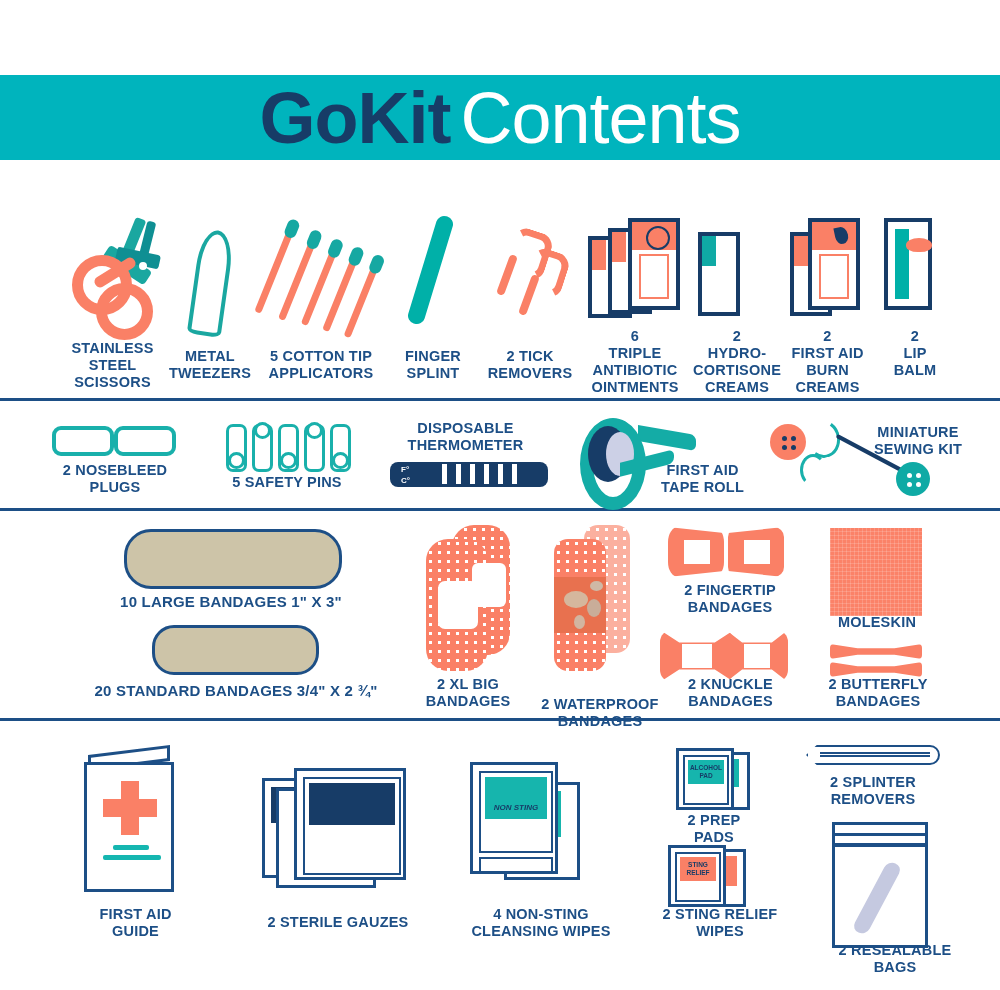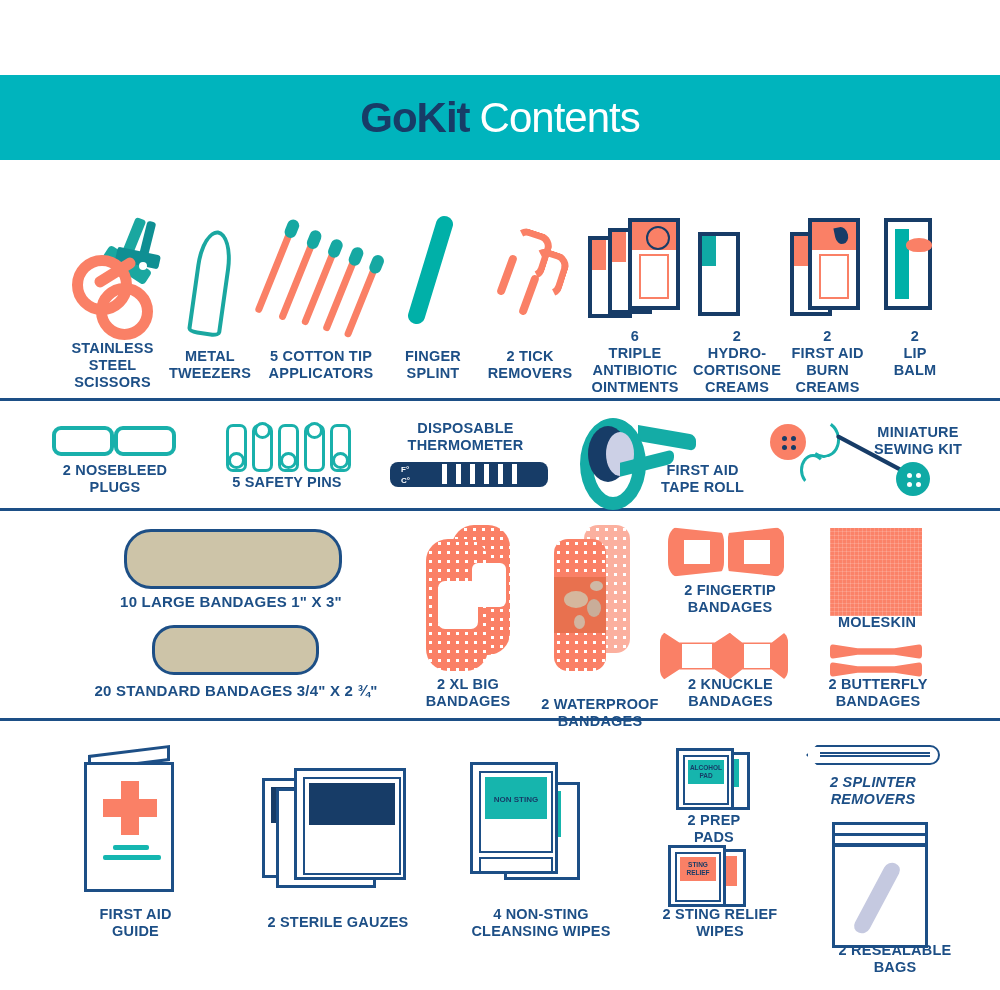--- a/index.html
+++ b/index.html
@@ -6,21 +6,21 @@
   body{
     width:1000px;height:990px;position:relative;overflow:hidden;
     font-family:"Liberation Sans", sans-serif;
     color:#123f6d;
   }
   
   .header{
     position:absolute;left:0;top:75px;width:1000px;height:85px;
     background:#00b4bd;display:flex;align-items:center;justify-content:center;
   }
-  .title{font-size:42px;font-weight:700;letter-spacing:-1px;line-height:1;white-space:nowrap;}
+  .title{font-size:72px;font-weight:700;letter-spacing:-1px;line-height:1;white-space:nowrap;}
   .title .gokit{color:#173c67;font-weight:700;}
   .title .contents{color:#ffffff;font-weight:400;margin-left:10px;}
 
   
   .divider{position:absolute;left:0;width:1000px;height:3px;background:#1d4f86;}
   .d1{top:398px;} .d2{top:508px;} .d3{top:718px;}
 
   
   .item{position:absolute;}
   .lbl{
@@ -413,21 +413,21 @@
 </div>
 
 <div class="item">
   <div class="art" style="left:470px;top:760px;width:140px;height:140px;">
     <div class="page" style="left:34px;top:22px;width:76px;height:98px;">
       <div class="tealbar" style="left:6px;top:6px;width:48px;height:46px;"></div>
     </div>
     <div class="page" style="left:0;top:2px;width:88px;height:112px;">
       <div class="page" style="left:6px;top:6px;width:74px;height:82px;border-width:2px;">
         <div class="tealbar" style="left:4px;top:4px;right:4px;height:42px;">
-          <div class="minitxt" style="top:18px;color:#173c67;">NON
+          <div class="minitxt" style="top:26px;color:#173c67;font-style:italic;">NON
 STING</div>
         </div>
       </div>
       <div class="page" style="left:6px;top:92px;width:74px;height:16px;border-width:2px;"></div>
     </div>
   </div>
   <div class="lbl" style="left:456px;top:906px;width:170px;">4 NON-STING
 CLEANSING WIPES</div>
 </div>
 
@@ -466,21 +466,21 @@
   <div class="lbl" style="left:640px;top:906px;width:160px;">2 STING RELIEF
 WIPES</div>
 </div>
 
 <div class="item">
   <div class="art" style="left:806px;top:742px;width:140px;height:30px;">
     <div style="position:absolute;left:0;top:3px;width:134px;height:20px;border:2.5px solid #1d4f86;box-sizing:border-box;background:#fff;
                 border-radius:0 12px 12px 0;clip-path:polygon(0 50%,8% 0,100% 0,100% 100%,8% 100%);"></div>
     <div style="position:absolute;left:14px;top:10px;width:110px;height:5px;border-top:2px solid #1d4f86;border-bottom:2px solid #1d4f86;box-sizing:border-box;"></div>
   </div>
-  <div class="lbl" style="left:798px;top:774px;width:150px;font-style:italic;">2 SPLINTER
+  <div class="lbl" style="left:798px;top:774px;width:150px;">2 SPLINTER
 REMOVERS</div>
 </div>
 
 <div class="item">
   <div class="art" style="left:832px;top:822px;width:100px;height:130px;">
     <div class="bag" style="left:0;top:0;width:96px;height:126px;">
       <div style="position:absolute;left:0;right:0;top:8px;height:2.5px;background:#1d4f86;"></div>
       <div style="position:absolute;left:0;right:0;top:18px;height:4px;background:#1d4f86;"></div>
       <div class="swoosh" style="left:34px;top:34px;height:78px;"></div>
     </div>

